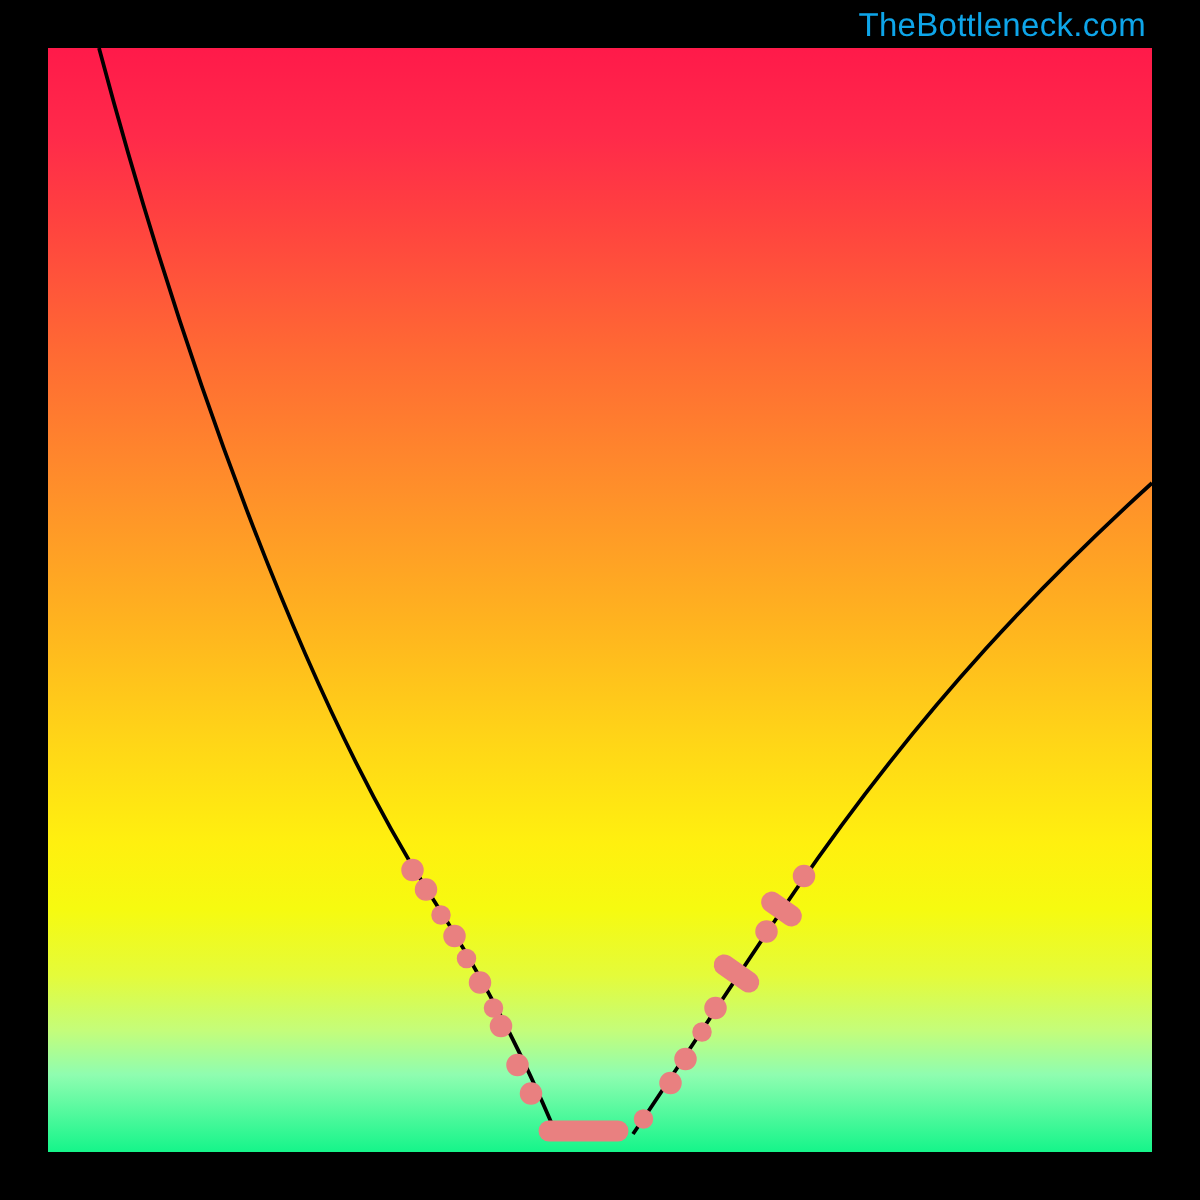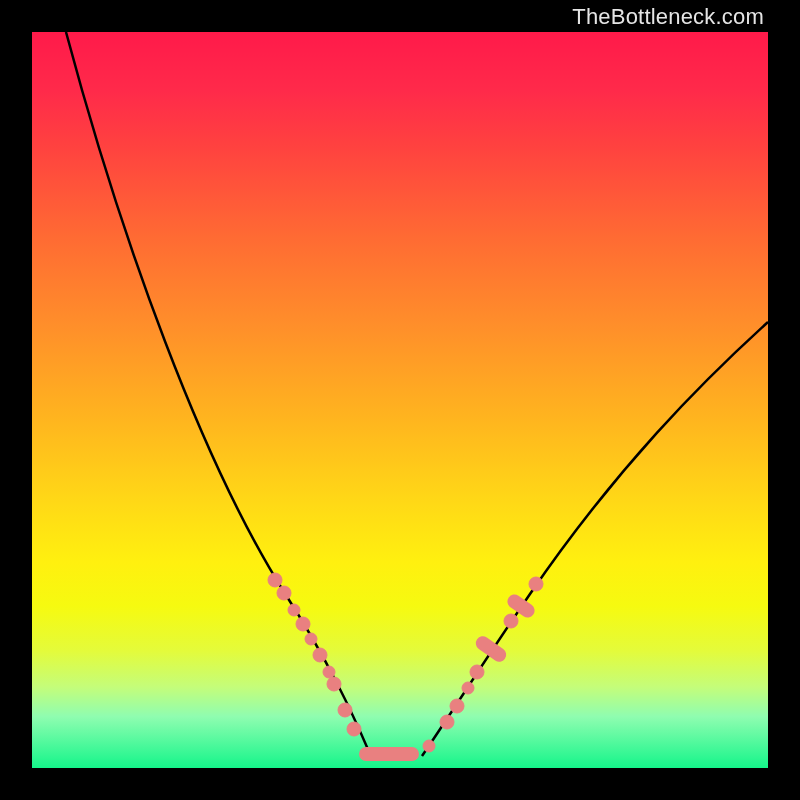--- a/index.html
+++ b/index.html
@@ -31,21 +31,21 @@
       #8ffdb0 93%,
       #15f58a 100%
     );
   }
   .watermark {
     position: absolute;
     top: 4px;
     right: 36px;
     font-family: Arial, Helvetica, sans-serif;
     font-size: 22px;
-    color: #e5e5e5;
+    color: #0ea5e9;
     letter-spacing: 0.2px;
   }
   svg.curve {
     position: absolute;
     left: 0;
     top: 0;
     width: 736px;
     height: 736px;
     overflow: visible;
   }

